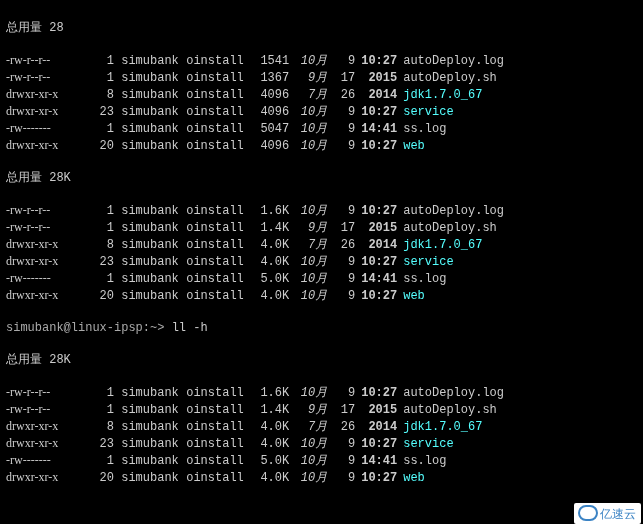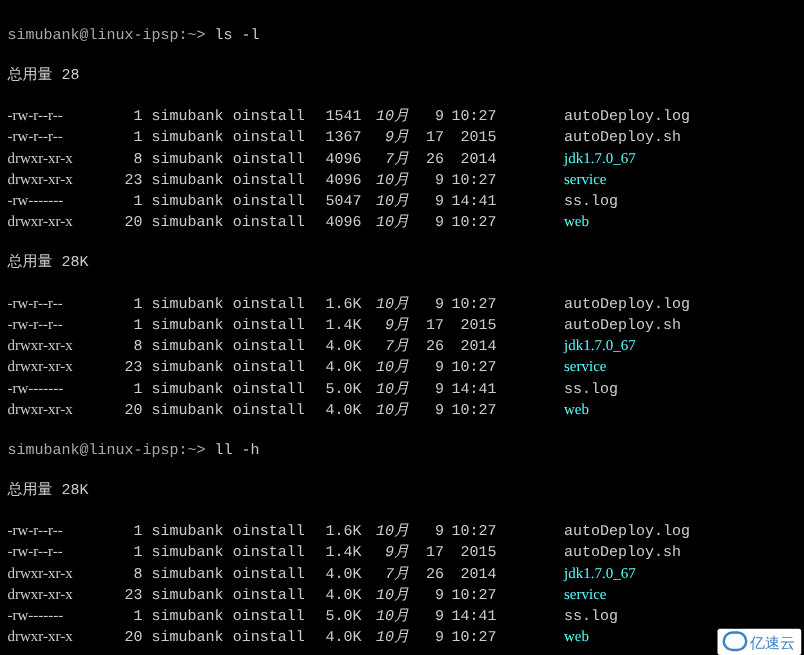--- a/index.html
+++ b/index.html
@@ -14,31 +14,31 @@
     height: 524px;
     overflow: hidden;
     position: relative;
   }
   .terminal {
     padding: 4px 6px;
     white-space: pre;
   }
   .prompt { color: #aaa; }
   .g { color: #ccc; }
-  .cyan { color: #55ffff; font-family: Liberation Serif, serif; }
+  .cyan { color: #55ffff; }
   .tcell { display: inline-block; }
   .perm { width: 80px; font-family: Liberation Serif, serif; }
   .lnk { width: 28px; text-align: right; }
   .usr { width: 65px; }
   .grp { width: 65px; }
   .sz { width: 38px; text-align: right; }
   .mon { width: 38px; text-align: right; font-style: italic; }
   .day { width: 28px; text-align: right; }
-  .tm { width: 42px; text-align: right; }
-  .fn { padding-left: 6px; margin-left: 48px; }
+  .tm { width: 42px; text-align: right; font-weight: bold; }
+  .fn { padding-left: 6px; }
   .row { display:block; }
   .watermark {
     position: absolute;
     right: 2px;
     bottom: 0;
     color: #3b83c4;
     background: #fff;
     font-family: sans-serif;
     font-size: 12px;
     padding: 3px 5px 2px 26px;
@@ -50,21 +50,20 @@
     left:4px; top:2px;
     width:16px; height:12px;
     border:2px solid #3b83c4;
     border-radius:8px;
   }
 </style>
 </head>
 <body>
 
 <div class="terminal">
-<span class="row"><span class="prompt">simubank@linux-ipsp:~&gt;</span> <span>ls -l</span></span>
 <span class="row">总用量 28</span>
 <div id="block1"><span class="row"><span class="tcell perm">-rw-r--r--</span><span class="tcell lnk">1</span> <span class="tcell usr">simubank</span><span class="tcell grp">oinstall</span><span class="tcell sz">1541</span><span class="tcell mon">10月</span><span class="tcell day">9</span><span class="tcell tm">10:27</span><span class="fn g">autoDeploy.log</span></span><span class="row"><span class="tcell perm">-rw-r--r--</span><span class="tcell lnk">1</span> <span class="tcell usr">simubank</span><span class="tcell grp">oinstall</span><span class="tcell sz">1367</span><span class="tcell mon">9月</span><span class="tcell day">17</span><span class="tcell tm">2015</span><span class="fn g">autoDeploy.sh</span></span><span class="row"><span class="tcell perm">drwxr-xr-x</span><span class="tcell lnk">8</span> <span class="tcell usr">simubank</span><span class="tcell grp">oinstall</span><span class="tcell sz">4096</span><span class="tcell mon">7月</span><span class="tcell day">26</span><span class="tcell tm">2014</span><span class="fn cyan">jdk1.7.0_67</span></span><span class="row"><span class="tcell perm">drwxr-xr-x</span><span class="tcell lnk">23</span> <span class="tcell usr">simubank</span><span class="tcell grp">oinstall</span><span class="tcell sz">4096</span><span class="tcell mon">10月</span><span class="tcell day">9</span><span class="tcell tm">10:27</span><span class="fn cyan">service</span></span><span class="row"><span class="tcell perm">-rw-------</span><span class="tcell lnk">1</span> <span class="tcell usr">simubank</span><span class="tcell grp">oinstall</span><span class="tcell sz">5047</span><span class="tcell mon">10月</span><span class="tcell day">9</span><span class="tcell tm">14:41</span><span class="fn g">ss.log</span></span><span class="row"><span class="tcell perm">drwxr-xr-x</span><span class="tcell lnk">20</span> <span class="tcell usr">simubank</span><span class="tcell grp">oinstall</span><span class="tcell sz">4096</span><span class="tcell mon">10月</span><span class="tcell day">9</span><span class="tcell tm">10:27</span><span class="fn cyan">web</span></span></div>
 <span class="row">总用量 28K</span>
 <div id="block2"><span class="row"><span class="tcell perm">-rw-r--r--</span><span class="tcell lnk">1</span> <span class="tcell usr">simubank</span><span class="tcell grp">oinstall</span><span class="tcell sz">1.6K</span><span class="tcell mon">10月</span><span class="tcell day">9</span><span class="tcell tm">10:27</span><span class="fn g">autoDeploy.log</span></span><span class="row"><span class="tcell perm">-rw-r--r--</span><span class="tcell lnk">1</span> <span class="tcell usr">simubank</span><span class="tcell grp">oinstall</span><span class="tcell sz">1.4K</span><span class="tcell mon">9月</span><span class="tcell day">17</span><span class="tcell tm">2015</span><span class="fn g">autoDeploy.sh</span></span><span class="row"><span class="tcell perm">drwxr-xr-x</span><span class="tcell lnk">8</span> <span class="tcell usr">simubank</span><span class="tcell grp">oinstall</span><span class="tcell sz">4.0K</span><span class="tcell mon">7月</span><span class="tcell day">26</span><span class="tcell tm">2014</span><span class="fn cyan">jdk1.7.0_67</span></span><span class="row"><span class="tcell perm">drwxr-xr-x</span><span class="tcell lnk">23</span> <span class="tcell usr">simubank</span><span class="tcell grp">oinstall</span><span class="tcell sz">4.0K</span><span class="tcell mon">10月</span><span class="tcell day">9</span><span class="tcell tm">10:27</span><span class="fn cyan">service</span></span><span class="row"><span class="tcell perm">-rw-------</span><span class="tcell lnk">1</span> <span class="tcell usr">simubank</span><span class="tcell grp">oinstall</span><span class="tcell sz">5.0K</span><span class="tcell mon">10月</span><span class="tcell day">9</span><span class="tcell tm">14:41</span><span class="fn g">ss.log</span></span><span class="row"><span class="tcell perm">drwxr-xr-x</span><span class="tcell lnk">20</span> <span class="tcell usr">simubank</span><span class="tcell grp">oinstall</span><span class="tcell sz">4.0K</span><span class="tcell mon">10月</span><span class="tcell day">9</span><span class="tcell tm">10:27</span><span class="fn cyan">web</span></span></div>
 <span class="row"><span class="prompt">simubank@linux-ipsp:~&gt;</span> <span>ll -h</span></span>
 <span class="row">总用量 28K</span>
 <div id="block3"><span class="row"><span class="tcell perm">-rw-r--r--</span><span class="tcell lnk">1</span> <span class="tcell usr">simubank</span><span class="tcell grp">oinstall</span><span class="tcell sz">1.6K</span><span class="tcell mon">10月</span><span class="tcell day">9</span><span class="tcell tm">10:27</span><span class="fn g">autoDeploy.log</span></span><span class="row"><span class="tcell perm">-rw-r--r--</span><span class="tcell lnk">1</span> <span class="tcell usr">simubank</span><span class="tcell grp">oinstall</span><span class="tcell sz">1.4K</span><span class="tcell mon">9月</span><span class="tcell day">17</span><span class="tcell tm">2015</span><span class="fn g">autoDeploy.sh</span></span><span class="row"><span class="tcell perm">drwxr-xr-x</span><span class="tcell lnk">8</span> <span class="tcell usr">simubank</span><span class="tcell grp">oinstall</span><span class="tcell sz">4.0K</span><span class="tcell mon">7月</span><span class="tcell day">26</span><span class="tcell tm">2014</span><span class="fn cyan">jdk1.7.0_67</span></span><span class="row"><span class="tcell perm">drwxr-xr-x</span><span class="tcell lnk">23</span> <span class="tcell usr">simubank</span><span class="tcell grp">oinstall</span><span class="tcell sz">4.0K</span><span class="tcell mon">10月</span><span class="tcell day">9</span><span class="tcell tm">10:27</span><span class="fn cyan">service</span></span><span class="row"><span class="tcell perm">-rw-------</span><span class="tcell lnk">1</span> <span class="tcell usr">simubank</span><span class="tcell grp">oinstall</span><span class="tcell sz">5.0K</span><span class="tcell mon">10月</span><span class="tcell day">9</span><span class="tcell tm">14:41</span><span class="fn g">ss.log</span></span><span class="row"><span class="tcell perm">drwxr-xr-x</span><span class="tcell lnk">20</span> <span class="tcell usr">simubank</span><span class="tcell grp">oinstall</span><span class="tcell sz">4.0K</span><span class="tcell mon">10月</span><span class="tcell day">9</span><span class="tcell tm">10:27</span><span class="fn cyan">web</span></span></div>
 
 
 

